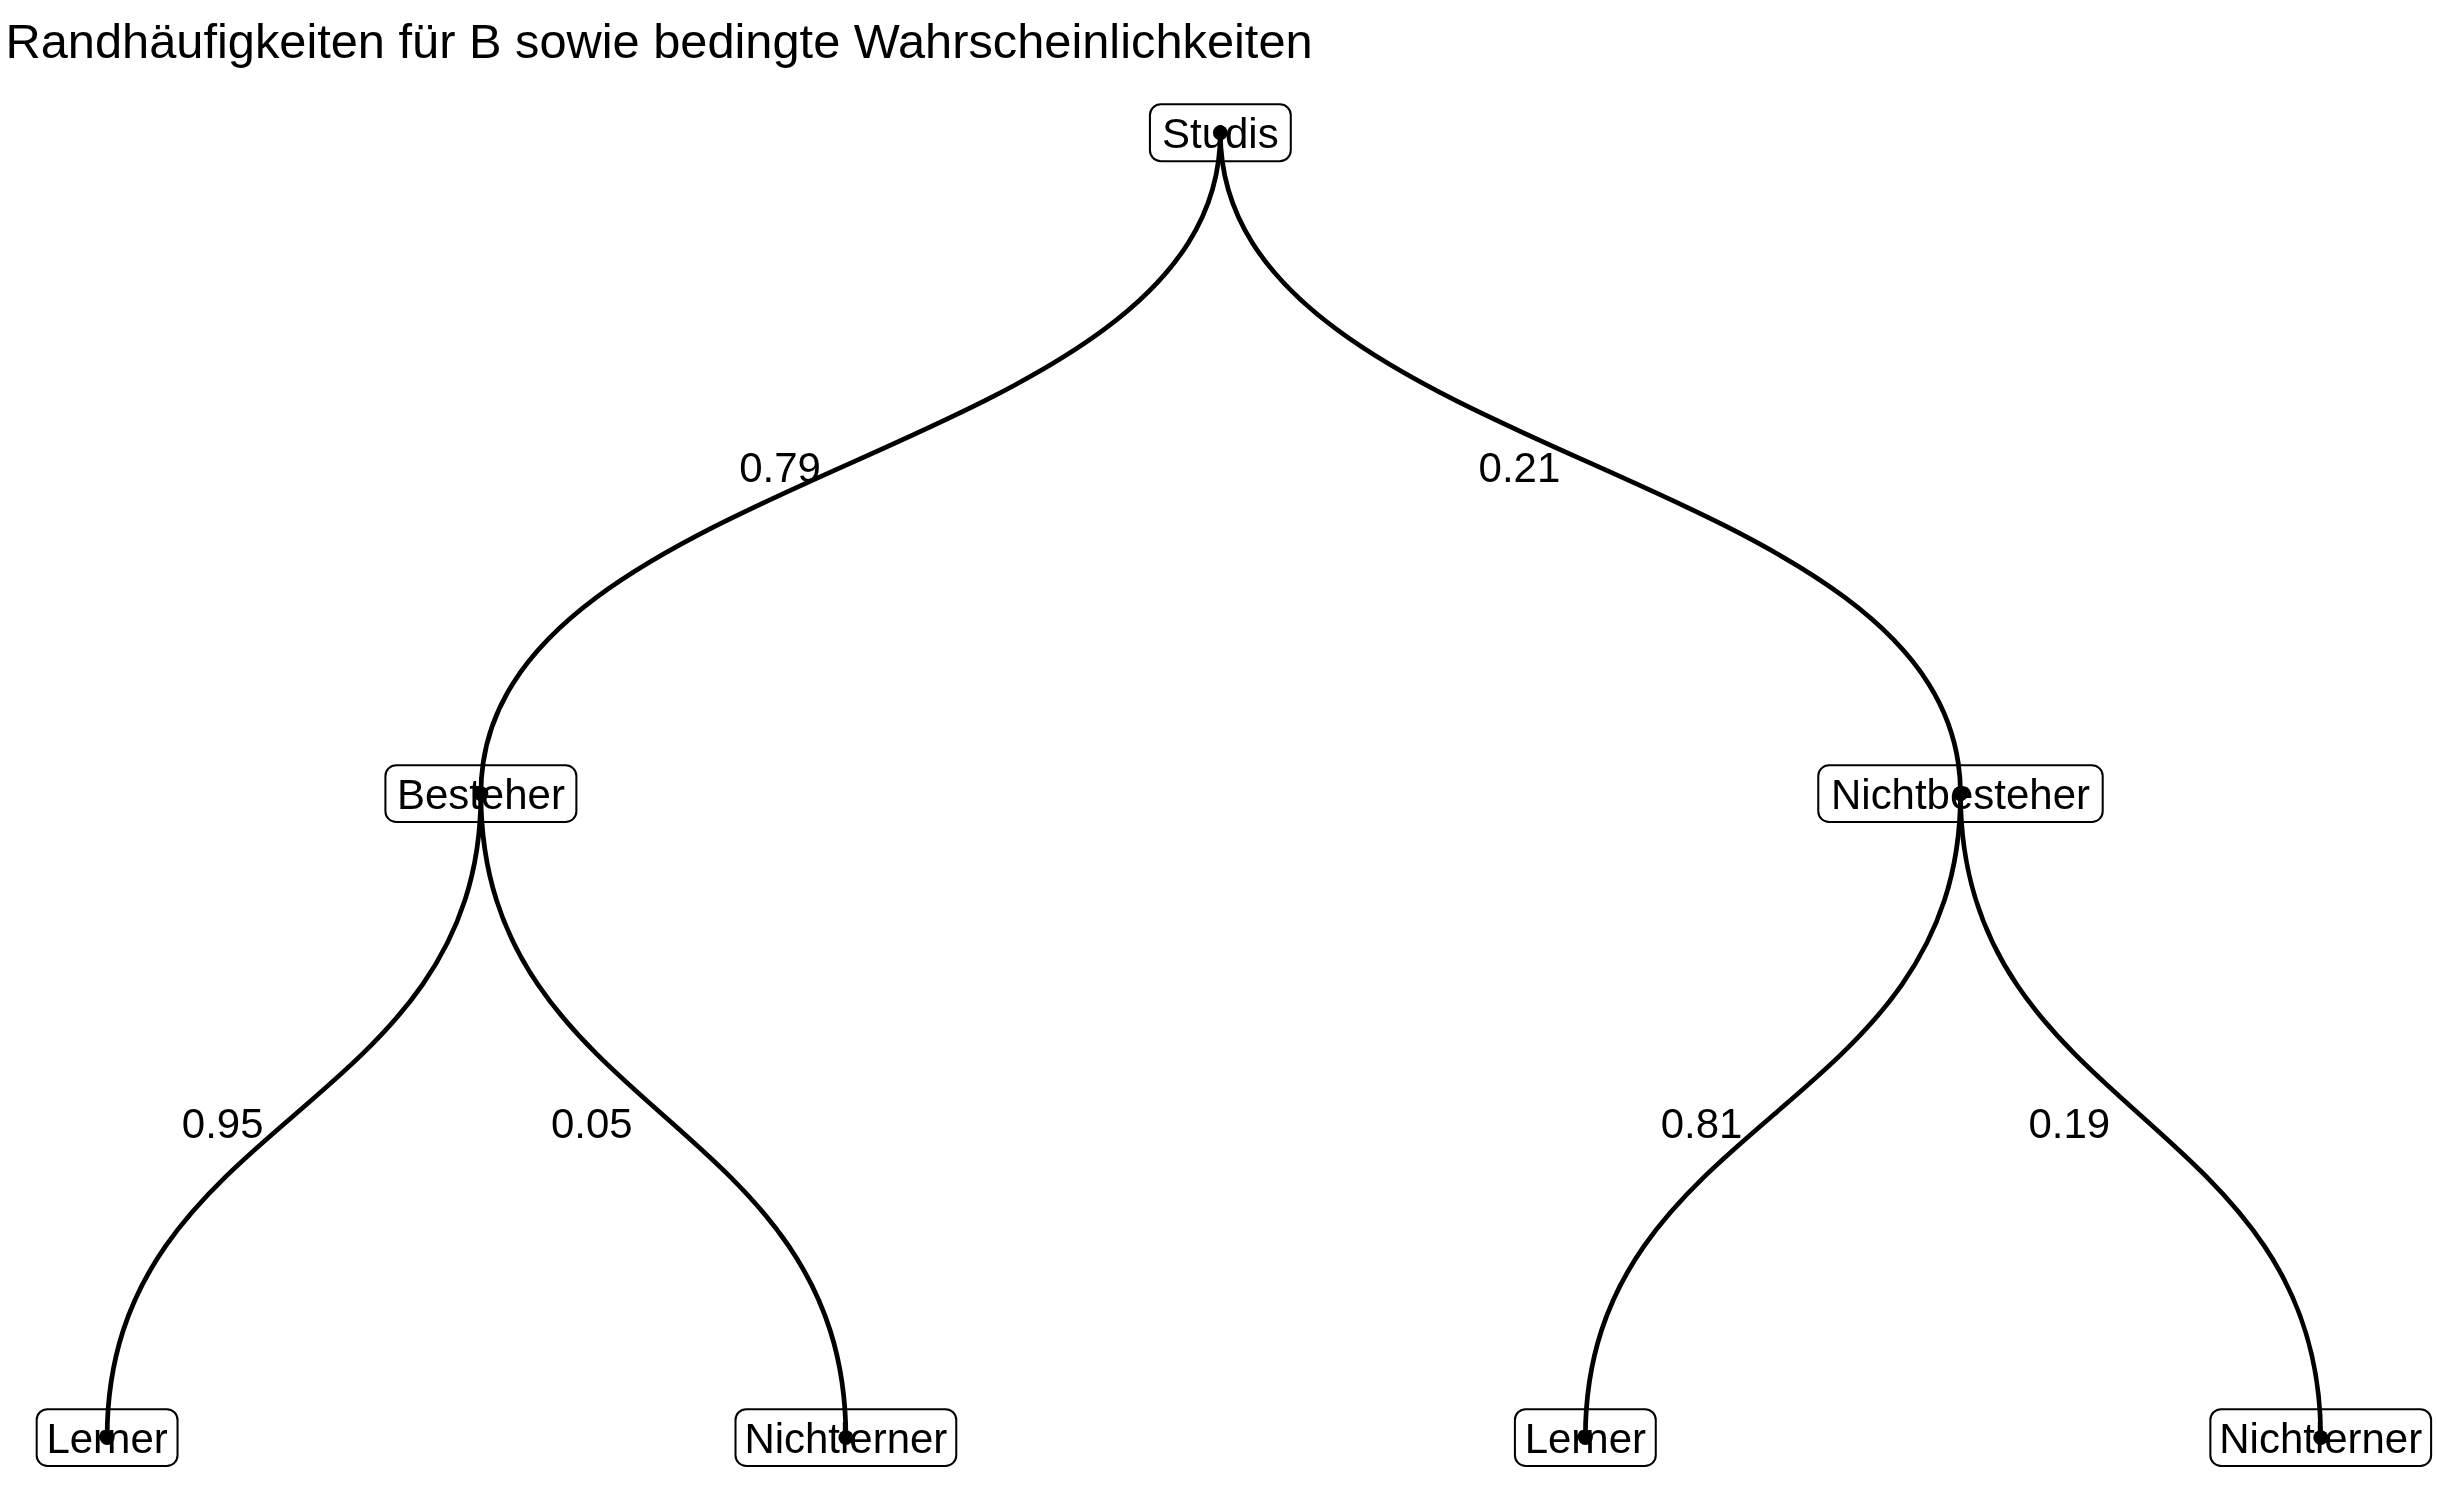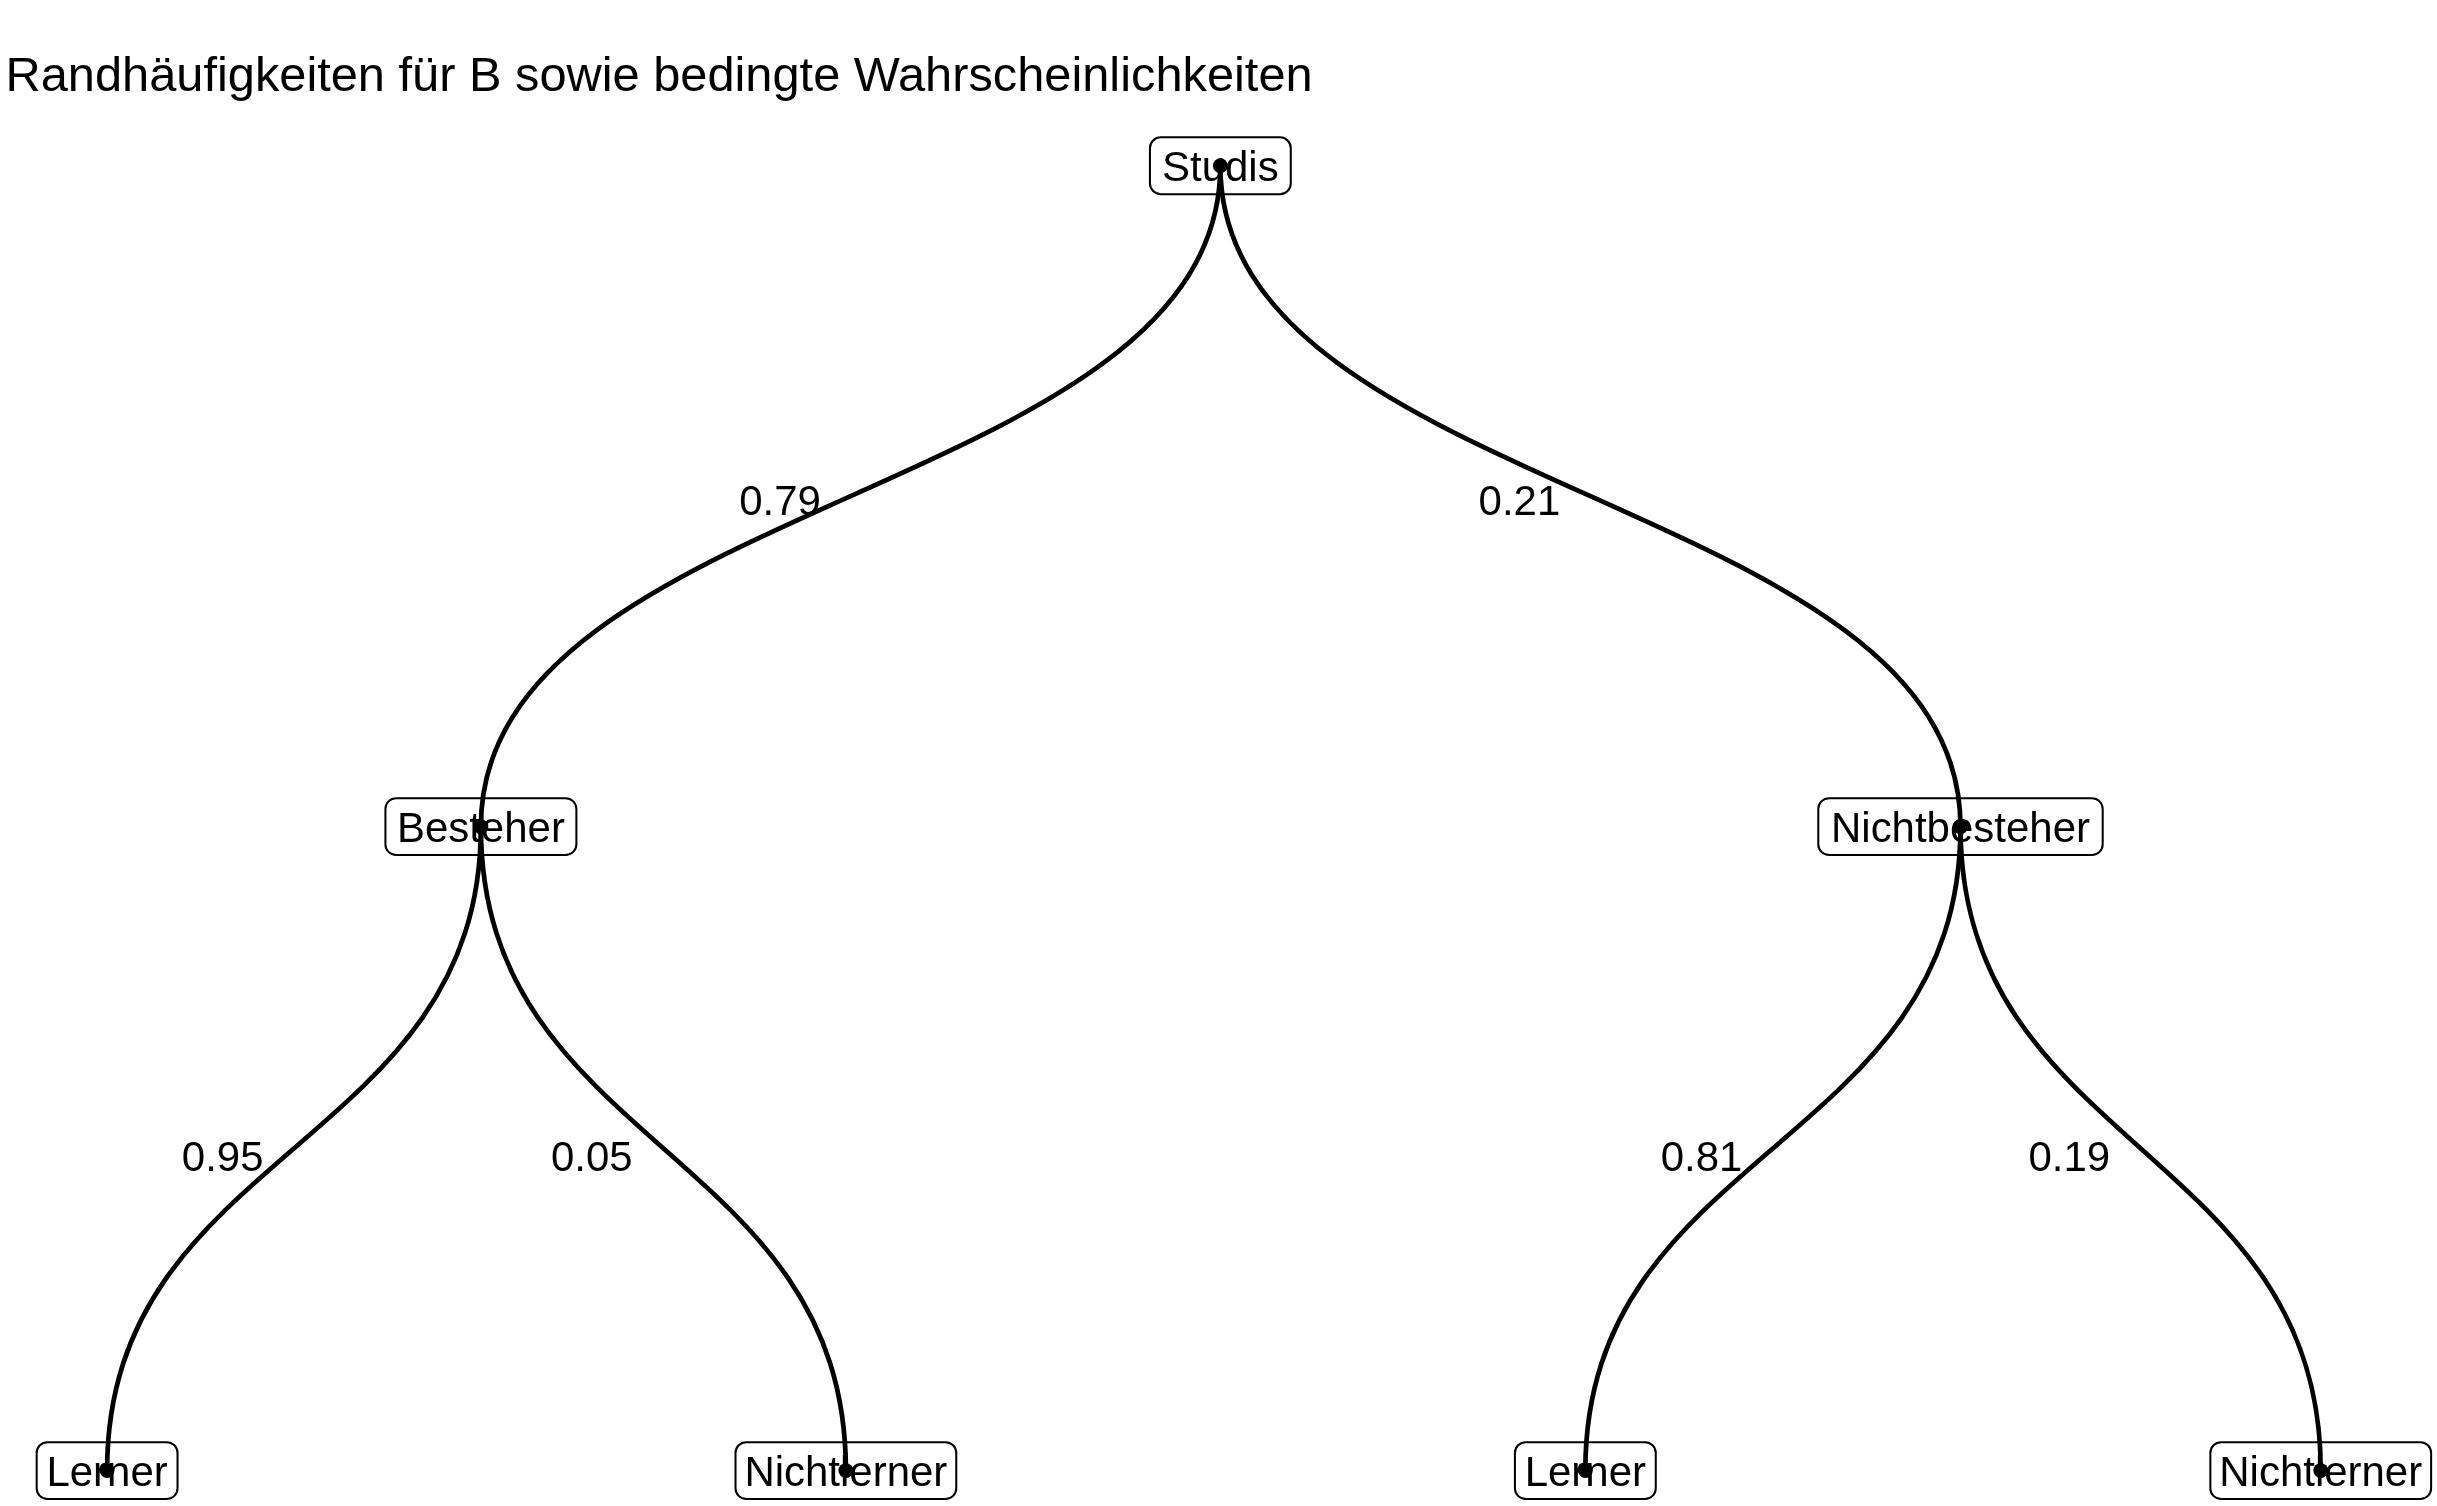--- a/index.html
+++ b/index.html
@@ -8,21 +8,20 @@
     background: #ffffff;
     width: 2438px;
     height: 1506px;
     overflow: hidden;
   }
   .stage {
     position: relative;
     width: 2438px;
     height: 1306px;
     background: #ffffff;
-    margin-top: 33px;
   }
   svg { display: block; }
   .title-text {
     font-family: "Liberation Sans", "DejaVu Sans", sans-serif;
     font-size: 72px;
     fill: #000000;
   }
   .node-box {
     fill: #ffffff;
     stroke: #000000;

